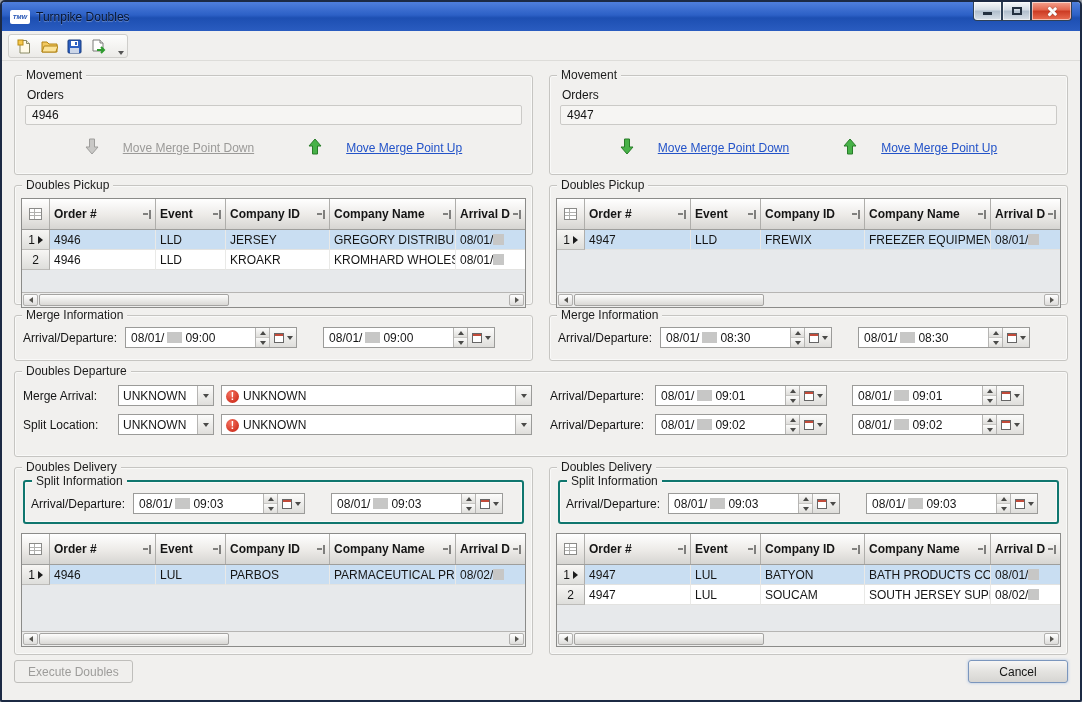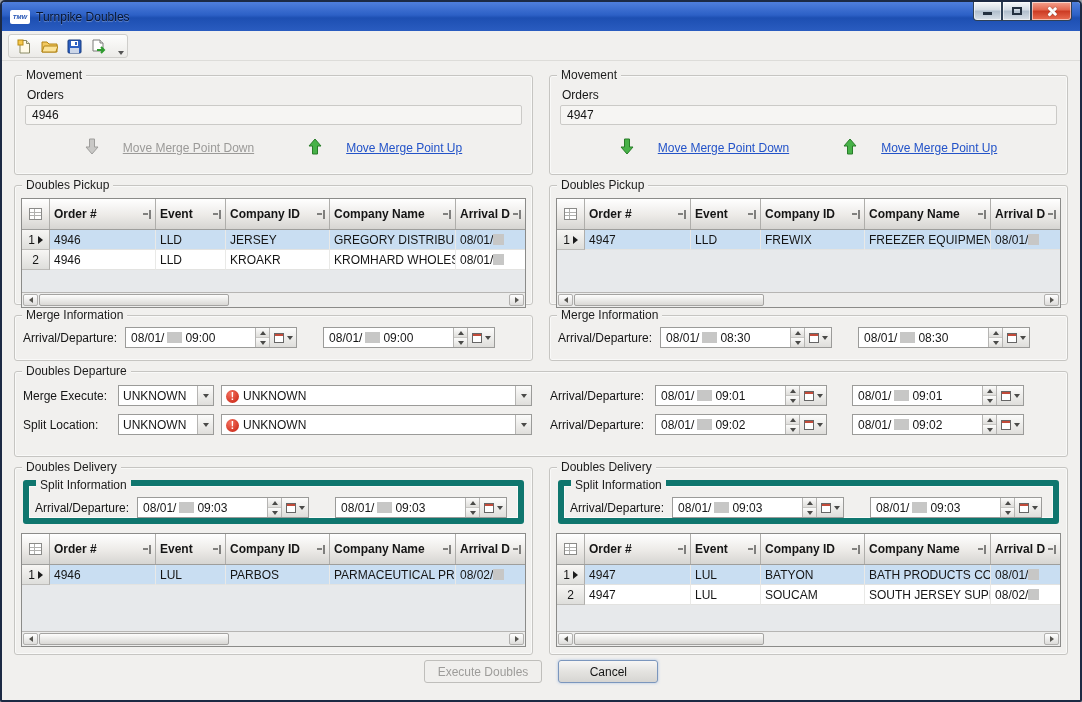--- a/index.html
+++ b/index.html
@@ -117,26 +117,26 @@
 
   
   .g-turn { height:86px; padding:13px 8px 0; }
   .turnrows { display:grid; grid-template-columns:1fr 1fr; column-gap:18px; row-gap:8px; }
   .trow { display:flex; align-items:center; gap:7px; }
   .loclabel { flex:0 0 88px; }
   .adlabel2 { flex:0 0 98px; }
 
   
   .g-del { height:188px; padding:12px 6px 6px; }
-  .g-split { border:6px solid #0f766e; border-radius:3px; position:relative; height:44px;
+  .g-split { border:2px solid #0f766e; border-radius:3px; position:relative; height:44px;
              padding:11px 6px 16px; margin:0 2px 9px; box-shadow:inset 0 0 0 1px rgba(255,255,255,.6); }
   .g-del .grid { height:114px; }
 
   
-  .footer { display:flex; justify-content:center; gap:16px; margin-top:5px; }
+  .footer { display:flex; justify-content:space-between; gap:16px; margin-top:5px; }
   .btn { min-width:100px; height:23px; padding:0 13px; border:1px solid #8f8e8c; border-radius:3px;
          background:linear-gradient(#f7f6f5,#e4e3e0 50%,#d6d5d2); display:flex; align-items:center;
          justify-content:center; cursor:pointer; }
   .btn.disabled { color:#9d9c9a; border-color:#bfbebb; background:#f0efed; cursor:default; }
   .btn.cancel { border-color:#7b96bd; box-shadow:0 0 3px rgba(120,160,220,.6); }
 </style>
 </head>
 <body>
 
 <div class="window">
@@ -449,21 +449,21 @@
               </span>
           </div>
         </div>
       </div>
     </div>
 
     <div class="group g-turn" style="margin-bottom:10px;">
       <span class="glabel">Doubles Departure</span>
       <div class="turnrows">
         <div class="trow">
-          <span class="loclabel">Merge Execute:</span>
+          <span class="loclabel">Merge Arrival:</span>
           <div class="combo small">
             <span class="ct">
                 <span>UNKNOWN</span>
               </span>
             <span class="cb">
                 <span class="tri-d"></span>
               </span>
           </div>
           <div class="combo wide">
             <span class="ct">

